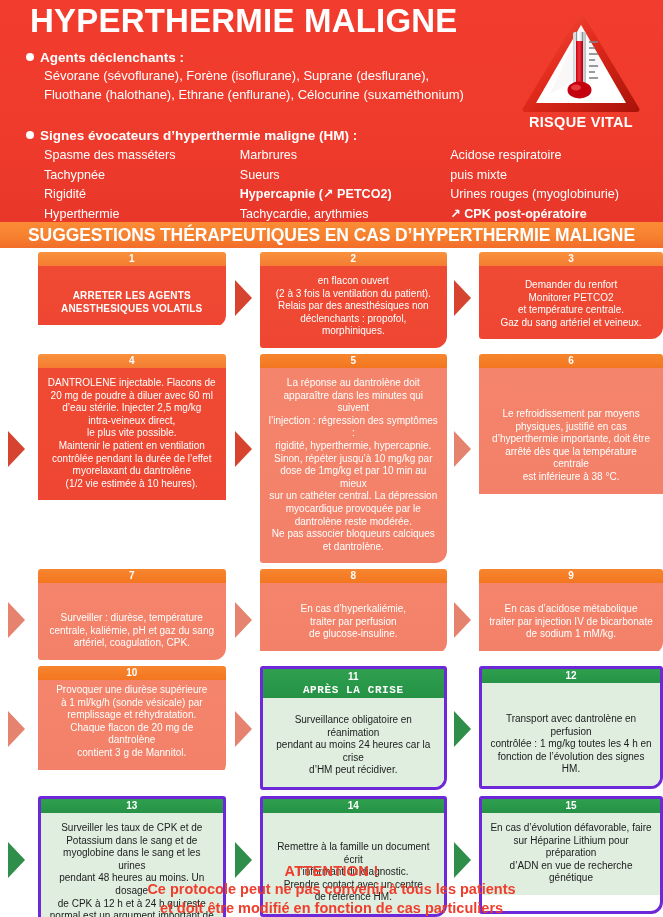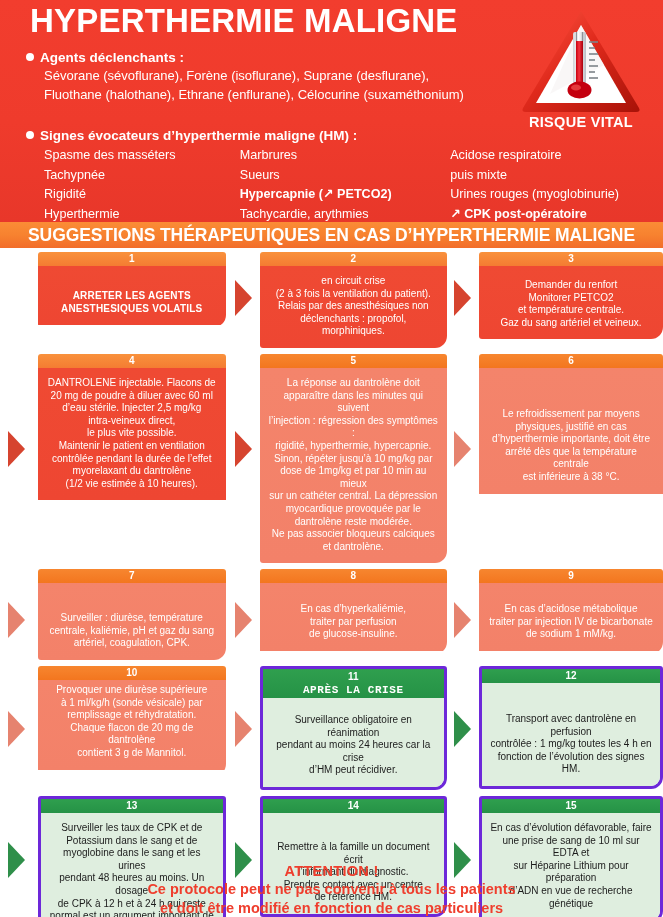--- a/index.html
+++ b/index.html
@@ -206,21 +206,21 @@
             <div>ARRETER LES AGENTS</div>
             <div>ANESTHESIQUES VOLATILS</div>
           </div>
         </div>
         <div class="arrow h red" style="right: -26px; top: 27.5px;"></div>
       </div>
       <div class="cell c-b">
         <div class="box v-red" style="min-height: 75px;">
           <div class="box-num">2</div>
           <div class="box-body">
-            <div>en circuit crise</div>
+            <div>en flacon ouvert</div>
             <div>(2 à 3 fois la ventilation du patient).</div>
             <div>Relais par des anesthésiques non</div>
             <div>déclenchants : propofol, morphiniques.</div>
           </div>
         </div>
         <div class="arrow h red" style="right: -24px; top: 27.5px;"></div>
       </div>
       <div class="cell c-c">
         <div class="box v-red" style="min-height: 75px;">
           <div class="box-num">3</div>
@@ -382,21 +382,20 @@
             <div>de référence HM.</div>
           </div>
         </div>
         <div class="arrow h green" style="right: -24px; top: 46px;"></div>
       </div>
       <div class="cell c-c">
         <div class="box v-green" style="min-height: 112px;">
           <div class="box-num">15</div>
           <div class="box-body">
             <div>En cas d’évolution défavorable, faire</div>
-            <div>une prise de sang de 10 ml sur EDTA et</div>
             <div>sur Héparine Lithium pour préparation</div>
             <div>d’ADN en vue de recherche génétique</div>
           </div>
         </div>
       </div>
     </div>
   </div>
 
 <div class="footer">
   <div class="l1">ATTENTION !</div>

